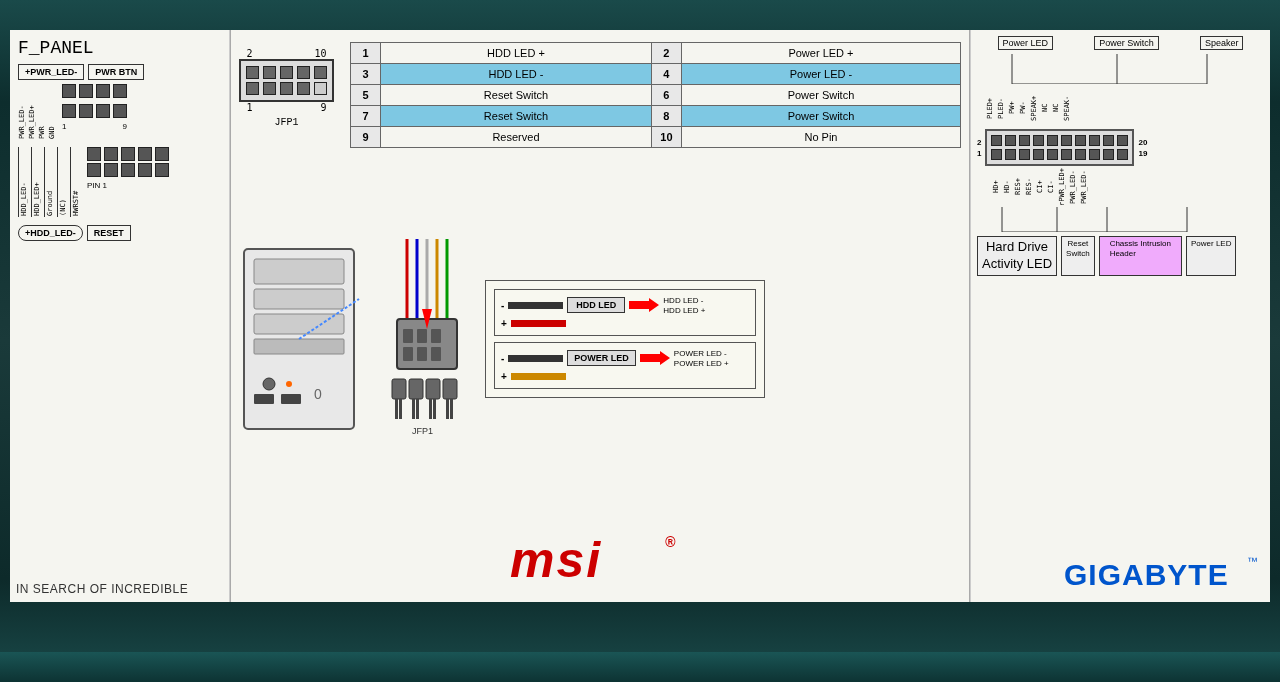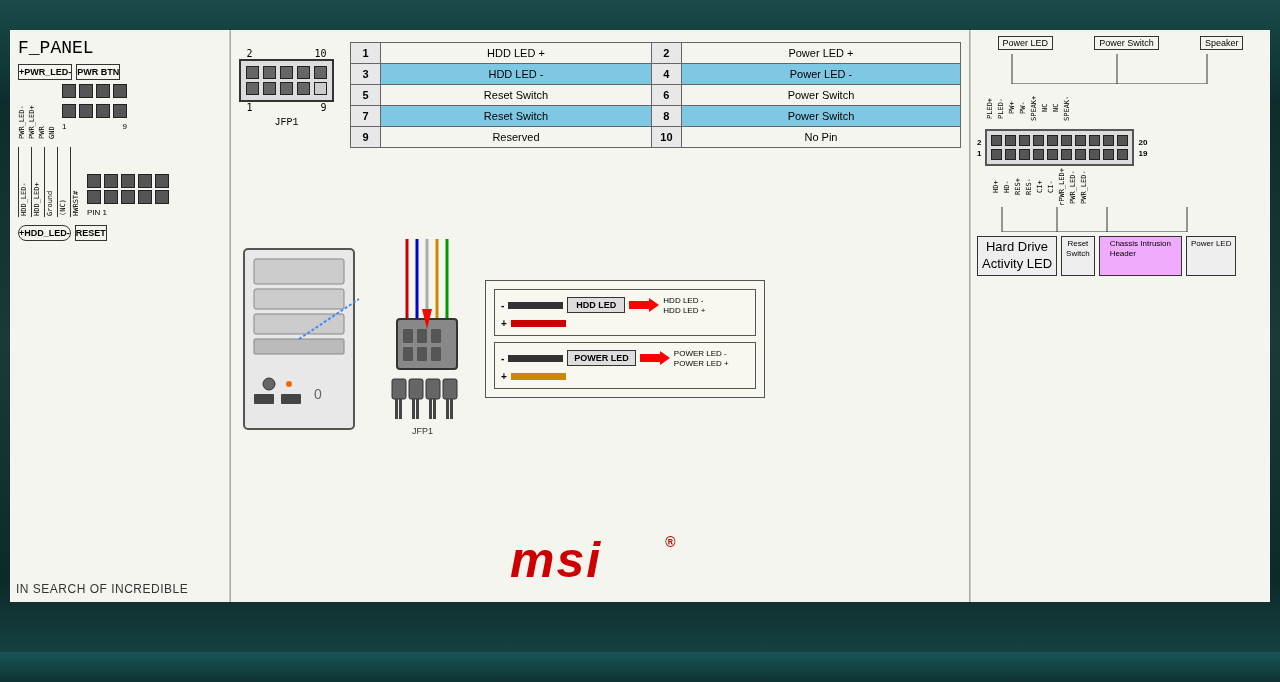--- a/index.html
+++ b/index.html
@@ -35,21 +35,21 @@
       margin-bottom: 6px;
       font-family: 'Courier New', monospace;
     }
     .pin-header-top {
       display: flex;
       gap: 4px;
       margin-bottom: 4px;
     }
     .pin-box {
       border: 1px solid #333;
-      padding: 2px 0;
+      padding: 2px 6px;
       font-size: 10px;
       font-weight: bold;
       text-align: center;
     }
     .conn-pin {
       width: 14px;
       height: 14px;
       background: #555;
       border: 1px solid #222;
       display: inline-block;
@@ -209,21 +209,21 @@
         </div>
       </div>
     </div>
 
     <div style="display:flex; gap:2px; margin-top:8px;">
       <div style="font-size:7px; font-family:monospace; writing-mode:vertical-rl; transform:rotate(180deg); height:70px; border-right:1px solid #333; padding:1px;">HDD_LED-</div>
       <div style="font-size:7px; font-family:monospace; writing-mode:vertical-rl; transform:rotate(180deg); height:70px; border-right:1px solid #333; padding:1px;">HDD_LED+</div>
       <div style="font-size:7px; font-family:monospace; writing-mode:vertical-rl; transform:rotate(180deg); height:70px; border-right:1px solid #333; padding:1px;">Ground</div>
       <div style="font-size:7px; font-family:monospace; writing-mode:vertical-rl; transform:rotate(180deg); height:70px; border-right:1px solid #333; padding:1px;">(NC)</div>
       <div style="font-size:7px; font-family:monospace; writing-mode:vertical-rl; transform:rotate(180deg); height:70px; border-right:1px solid #333; padding:1px;">HWRST#</div>
-      <div style="margin-left:4px; display:flex; flex-direction:column; gap:2px; justify-content:flex-end;">
+      <div style="margin-left:4px; display:flex; flex-direction:column; gap:2px; justify-content:flex-start;">
         <div style="display:flex; gap:3px;">
           <div class="conn-pin"></div>
           <div class="conn-pin"></div>
           <div class="conn-pin"></div>
           <div class="conn-pin"></div>
           <div class="conn-pin"></div>
         </div>
         <div style="display:flex; gap:3px;">
           <div class="conn-pin"></div>
           <div class="conn-pin"></div>
@@ -522,16 +522,22 @@
 
     
     <div style="display:flex; gap:4px; flex-wrap:wrap;">
       <div style="border:1px solid #333; padding:2px 4px; font-size:13px; text-align:center; background:#eee; line-height:1.3;">Hard Drive<br>Activity LED</div>
       <div style="border:1px solid #333; padding:2px 4px; font-size:8px; text-align:center; background:#eee; line-height:1.3;">Reset<br>Switch</div>
       <div style="border:1px solid #333; padding:2px 10px; font-size:8px; text-align:left; background:#f0abfc; line-height:1.3;">Chassis Intrusion<br>Header</div>
       <div style="border:1px solid #333; padding:2px 4px; font-size:8px; text-align:center; background:#eee; line-height:1.3;">Power LED</div>
     </div>
 
     
+    <div style="position:absolute; bottom:6px; right:6px;">
+      <svg width="200" height="45" viewBox="0 0 200 45">
+        <text x="0" y="38" font-size="30" font-weight="900" fill="#0055cc" font-family="Arial Black, sans-serif" letter-spacing="1">GIGABYTE</text>
+        <text x="183" y="18" font-size="11" fill="#0055cc" font-family="Arial">™</text>
+      </svg>
+    </div>
   </div>
 </div>
 
 <div class="bottom-bar"></div>
 
 </body></html>

